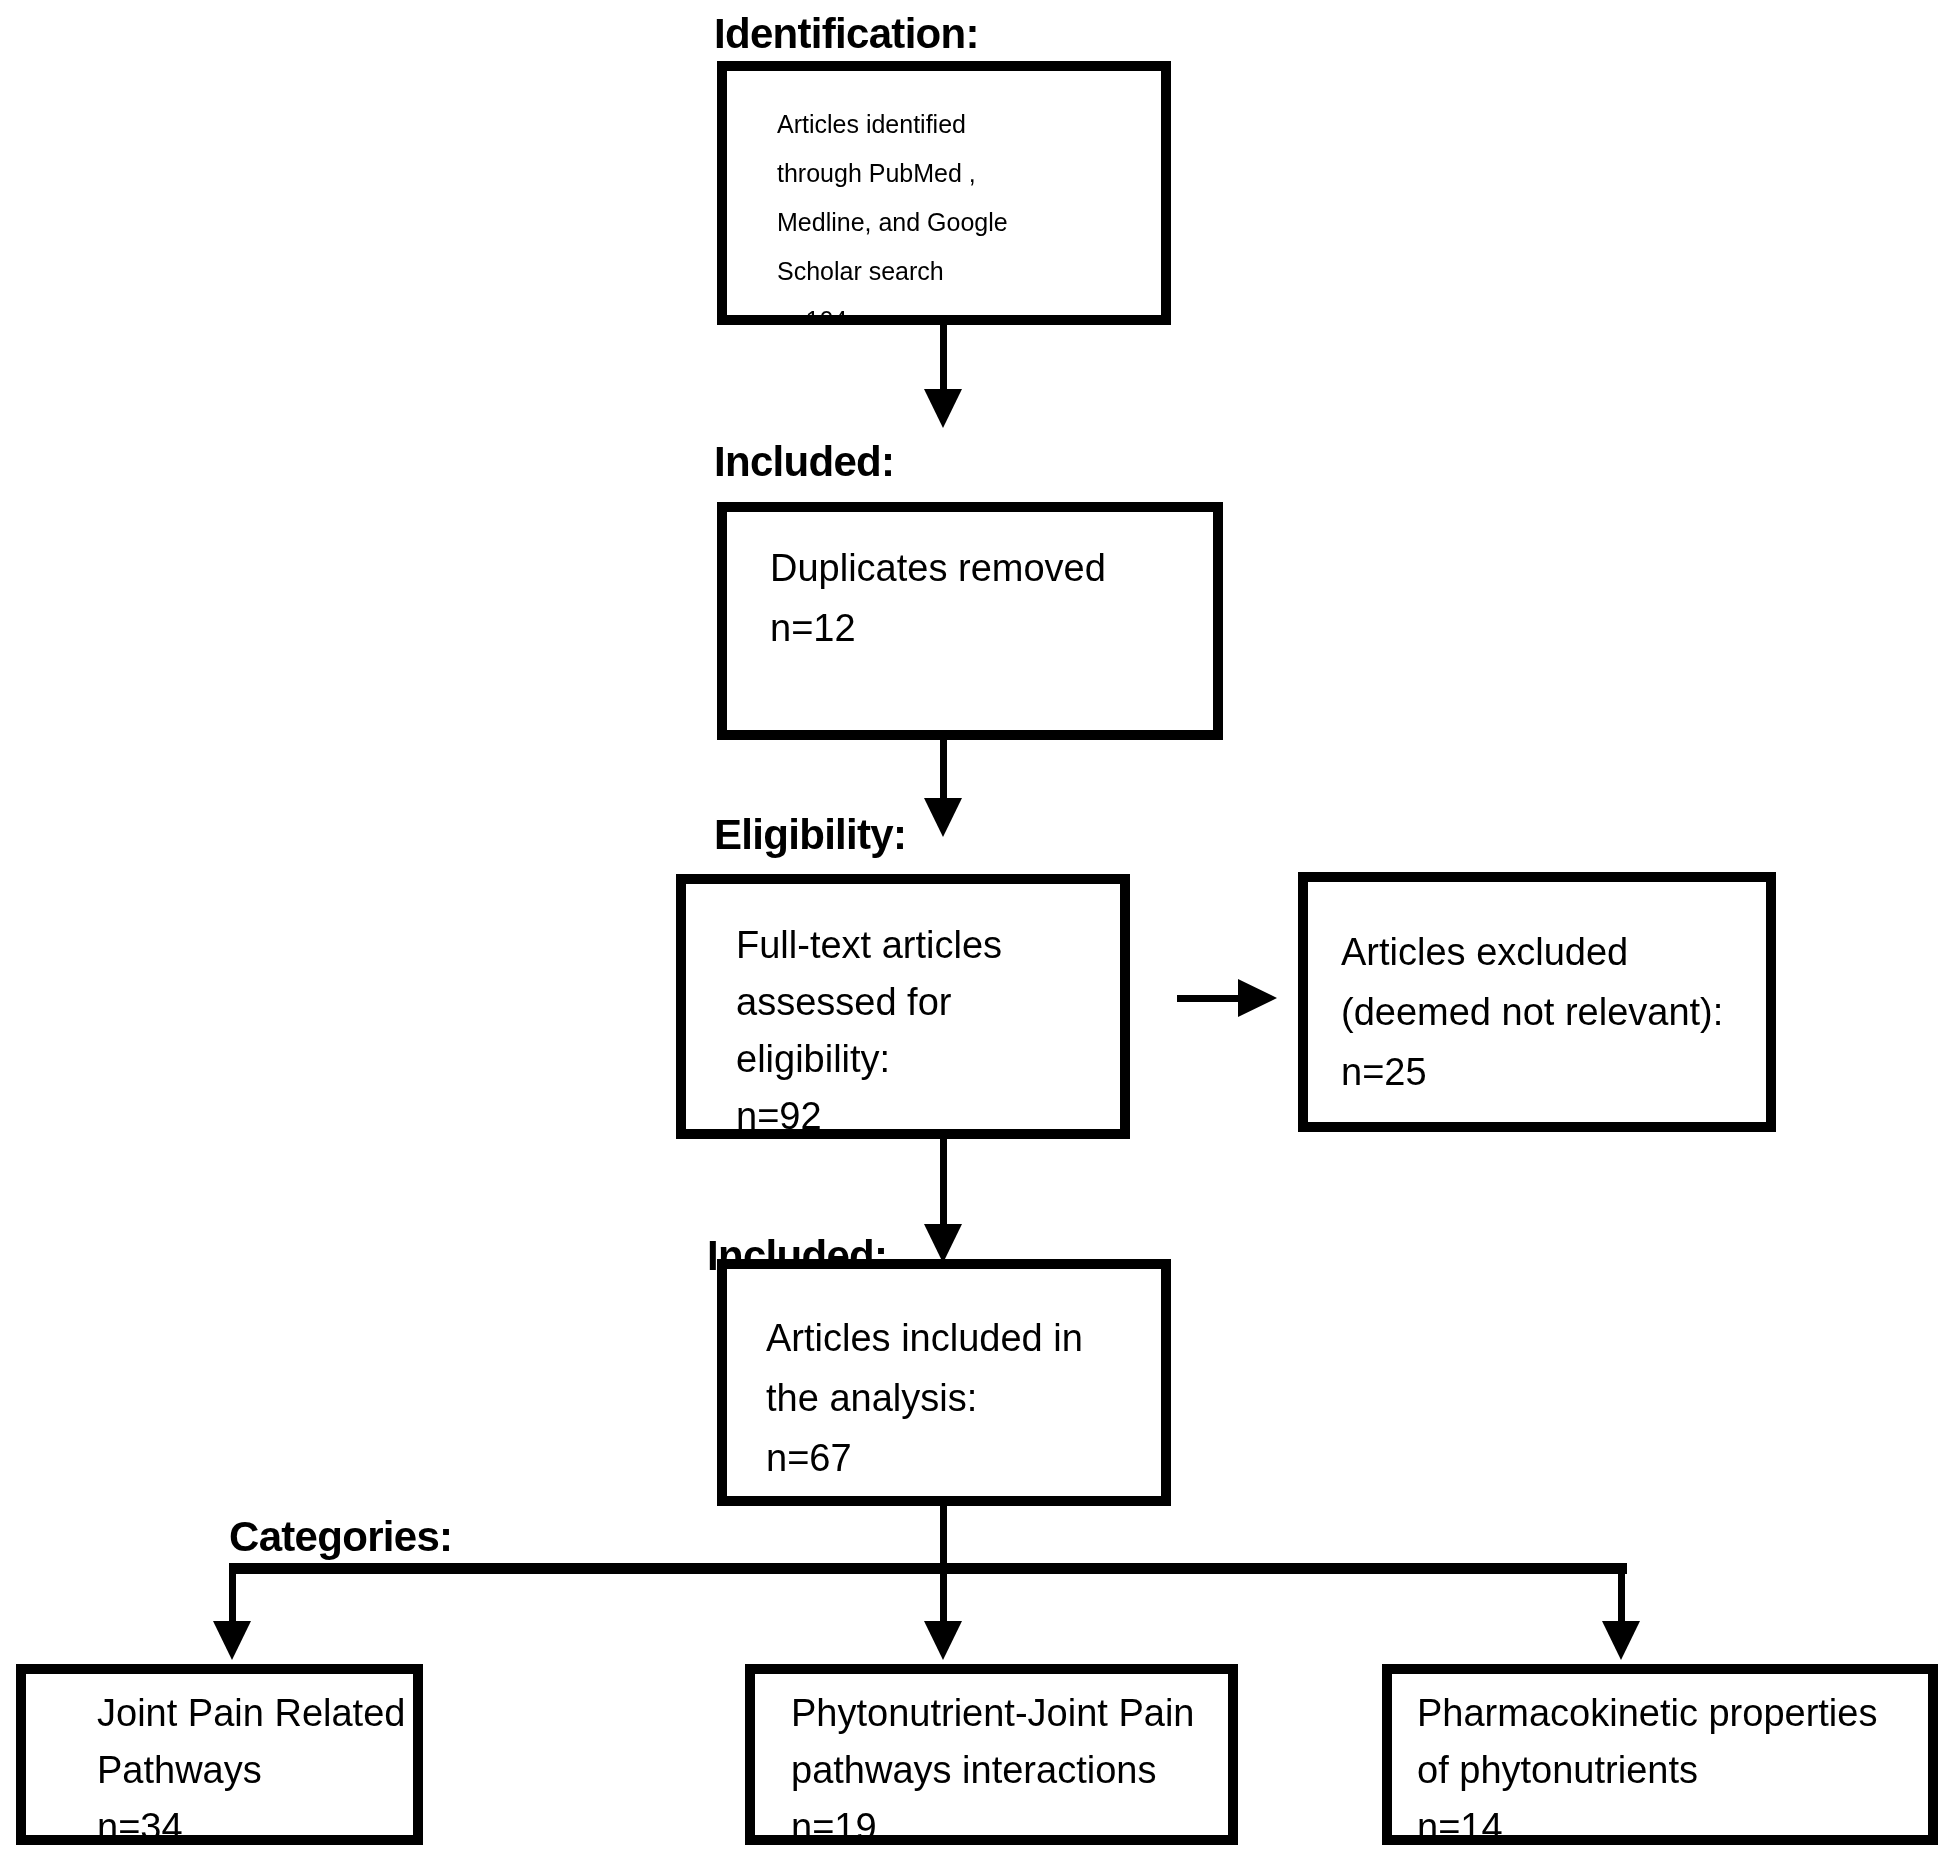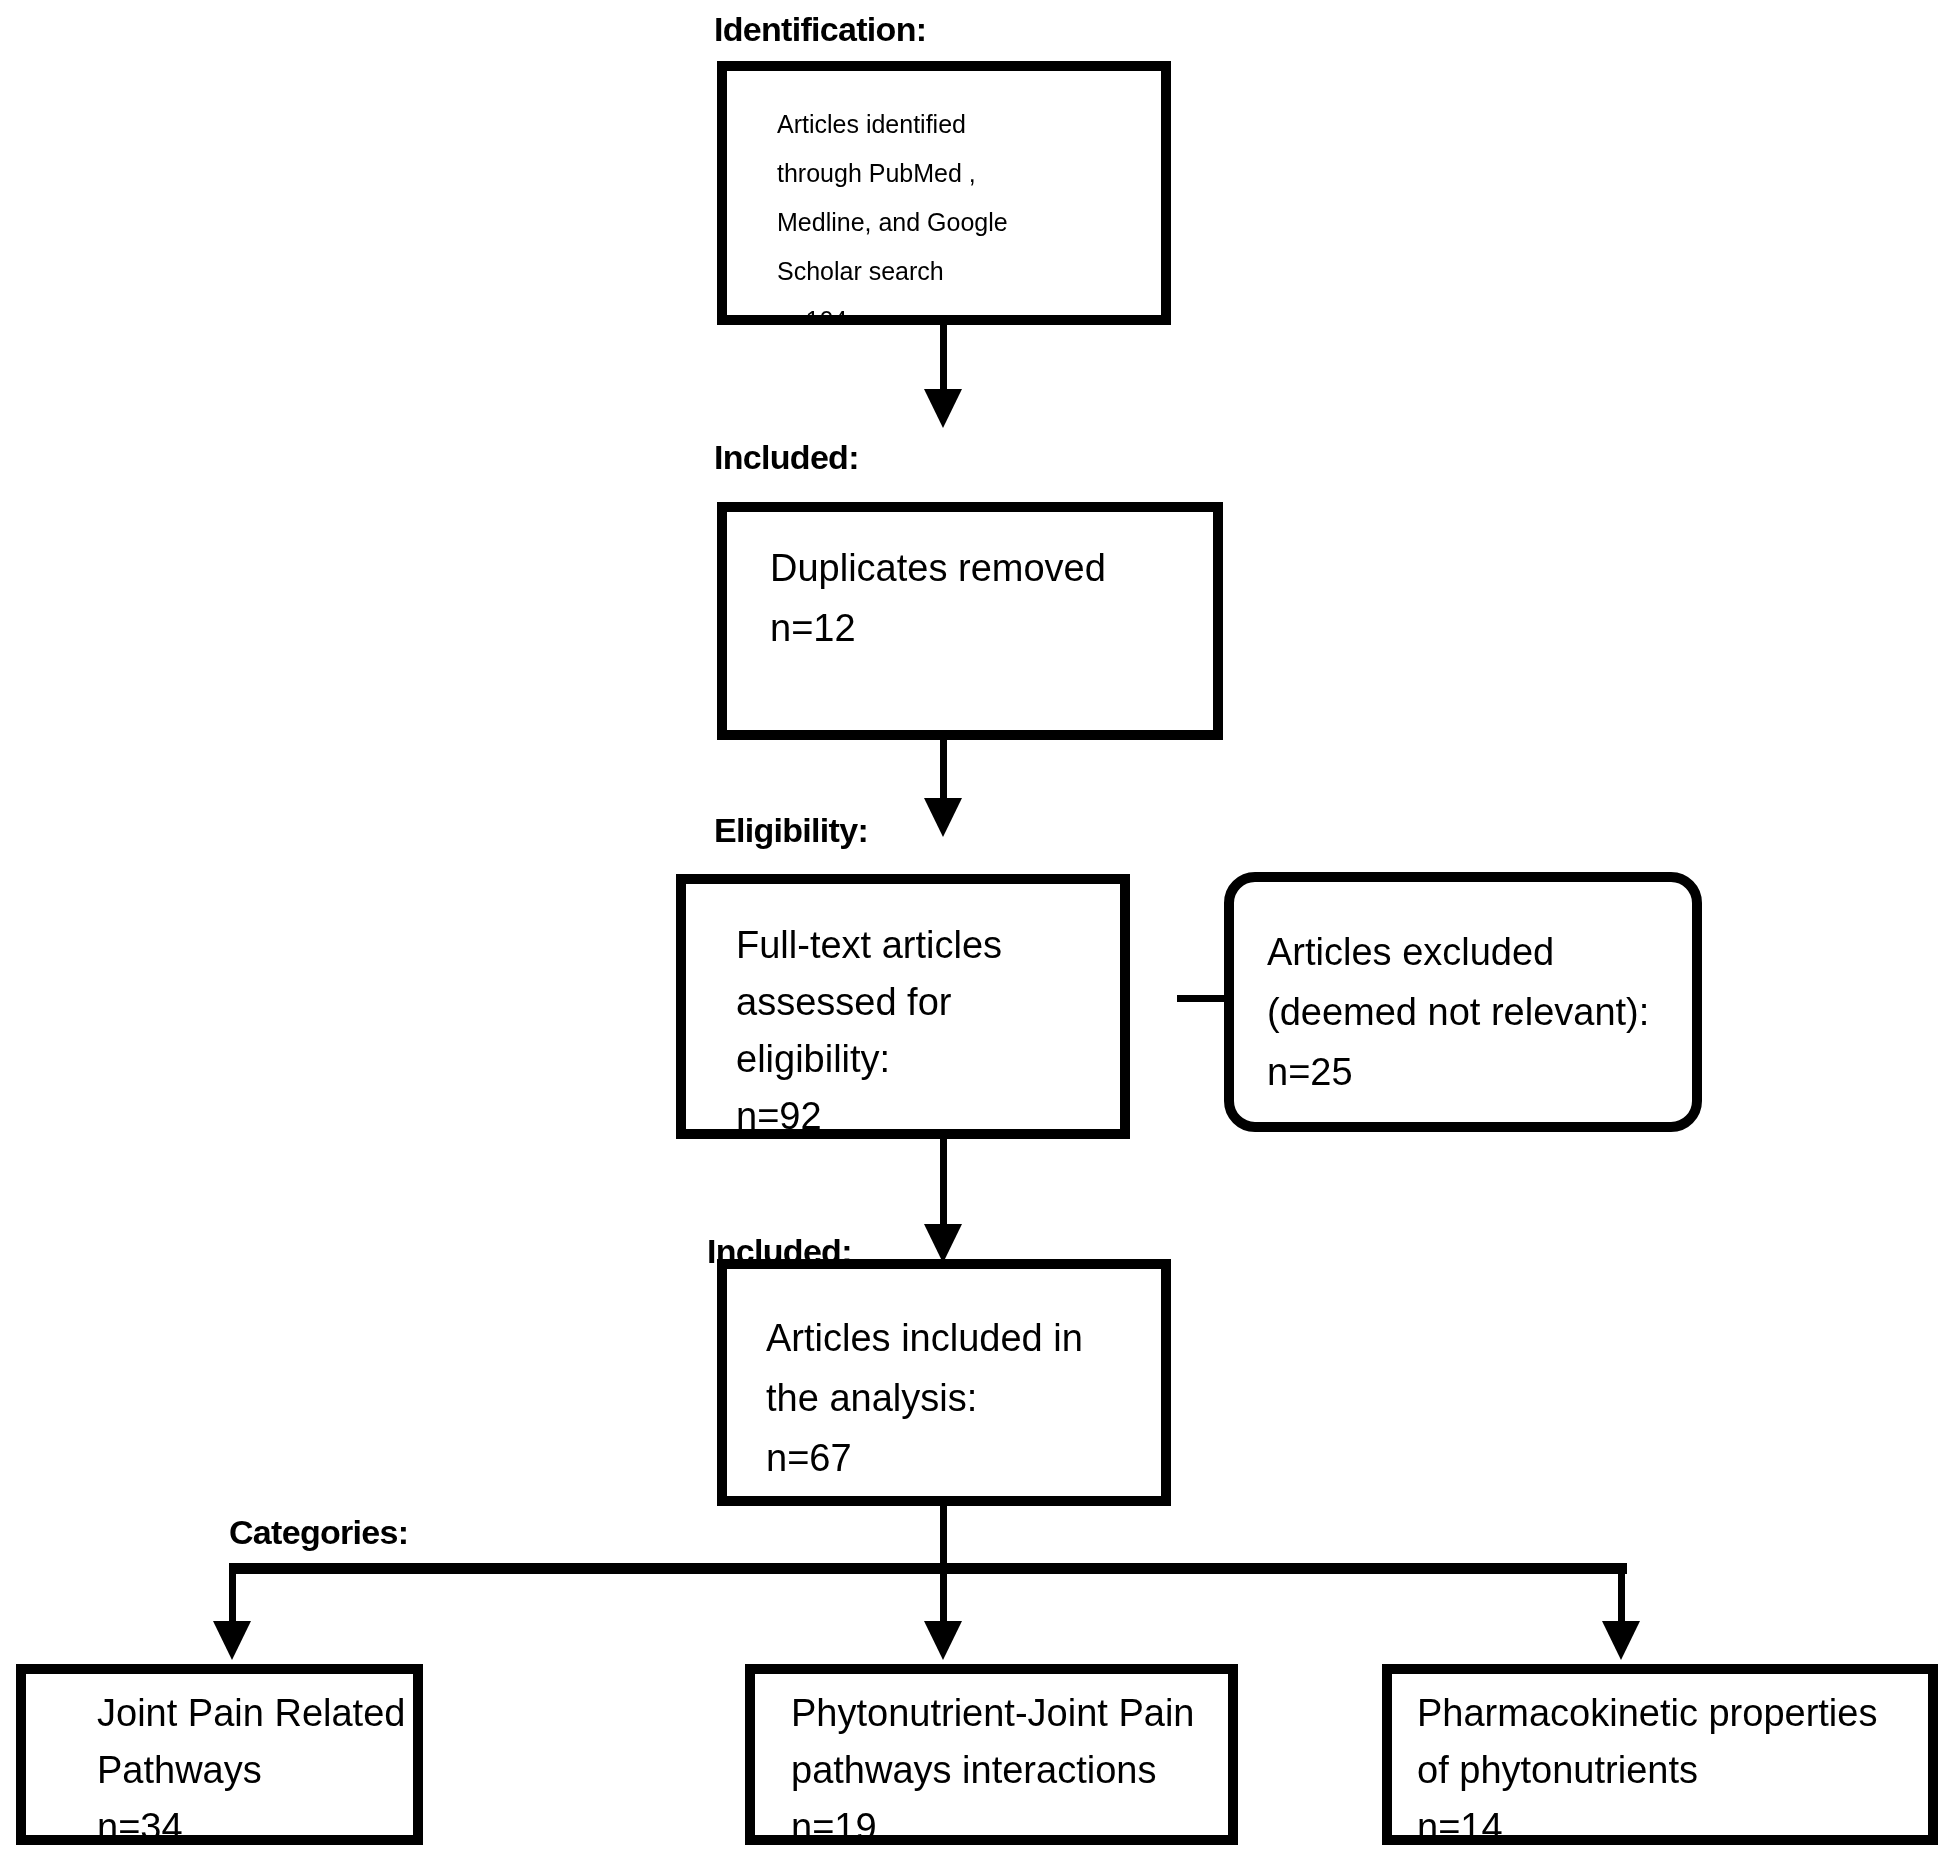--- a/index.html
+++ b/index.html
@@ -7,21 +7,21 @@
     position:relative;
     width:1955px;height:1867px;
     background:#ffffff;
     font-family:"Liberation Sans", sans-serif;
     color:#000000;
     overflow:hidden;
   }
   .stage-label{
     position:absolute;
     font-weight:bold;
-    font-size:34px;
+    font-size:42px;
     letter-spacing:-0.7px;
     white-space:nowrap;
   }
   .fbox{
     position:absolute;
     border:10.4px solid #000000;
     background:#ffffff;
     box-sizing:border-box;
     overflow:hidden;
   }
@@ -77,21 +77,21 @@
   <div class="fbox" style="left:676px;top:874px;width:454px;height:265px;padding:33px 14px 4px 50px;">
     <div class="box-text" style="line-height:57px;">Full-text articles
 assessed for
 eligibility:
 n=92</div>
   </div>
 
   <div class="hline" style="left:1177px;top:995px;width:64px;height:7px;"></div>
   <div class="arrow-right" style="left:1238px;top:979px;"></div>
 
-  <div class="fbox" style="left:1224px;top:872px;width:478px;height:260px;padding:40px 10.4px 0 33px;border-radius:31px;">
+  <div class="fbox" style="left:1298px;top:872px;width:478px;height:260px;padding:40px 10.4px 0 33px;">
     <div class="box-text">Articles excluded
 (deemed not relevant):
 n=25</div>
   </div>
 
   <div class="vline" style="left:940px;top:1139px;width:7px;height:88px;"></div>
   <div class="arrow-down" style="left:924px;top:1224px;"></div>
 
   <div class="fbox" style="left:717px;top:1259px;width:454px;height:247px;padding:39px 14px 0 39px;">
     <div class="box-text">Articles included in

